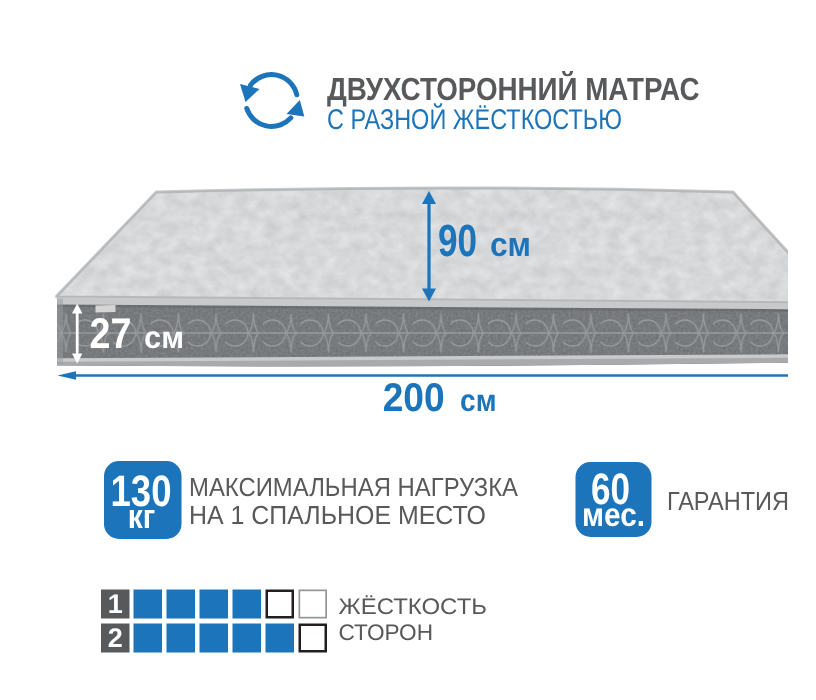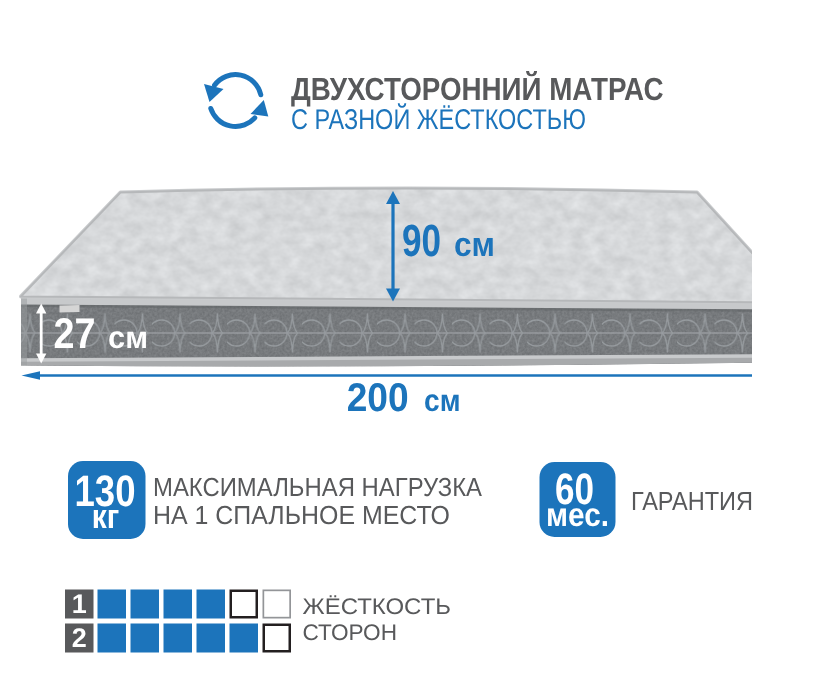--- a/index.html
+++ b/index.html
@@ -1,17 +1,17 @@
 <!DOCTYPE html>
 <html><head>
 <meta charset="utf-8">
 <style>
   html,body{margin:0;padding:0;background:#ffffff;}
   #page{position:relative;width:752px;height:700px;background:#fff;overflow:hidden;
-        font-family:"Liberation Sans",sans-serif;}
+        font-family:"Liberation Sans",sans-serif;margin-left:36px;}
   svg{position:absolute;left:0;top:0;}
   text{font-family:"Liberation Sans",sans-serif;text-rendering:geometricPrecision;}
 </style>
 </head>
 <body>
 <div id="page">
 <svg width="816" height="700" viewBox="0 0 816 700" opacity="0.999">
 <defs>
   <filter id="ftop" color-interpolation-filters="sRGB" x="-5%" y="-5%" width="110%" height="110%">
     <feTurbulence type="fractalNoise" baseFrequency="0.07 0.09" numOctaves="3" seed="7"></feTurbulence>

